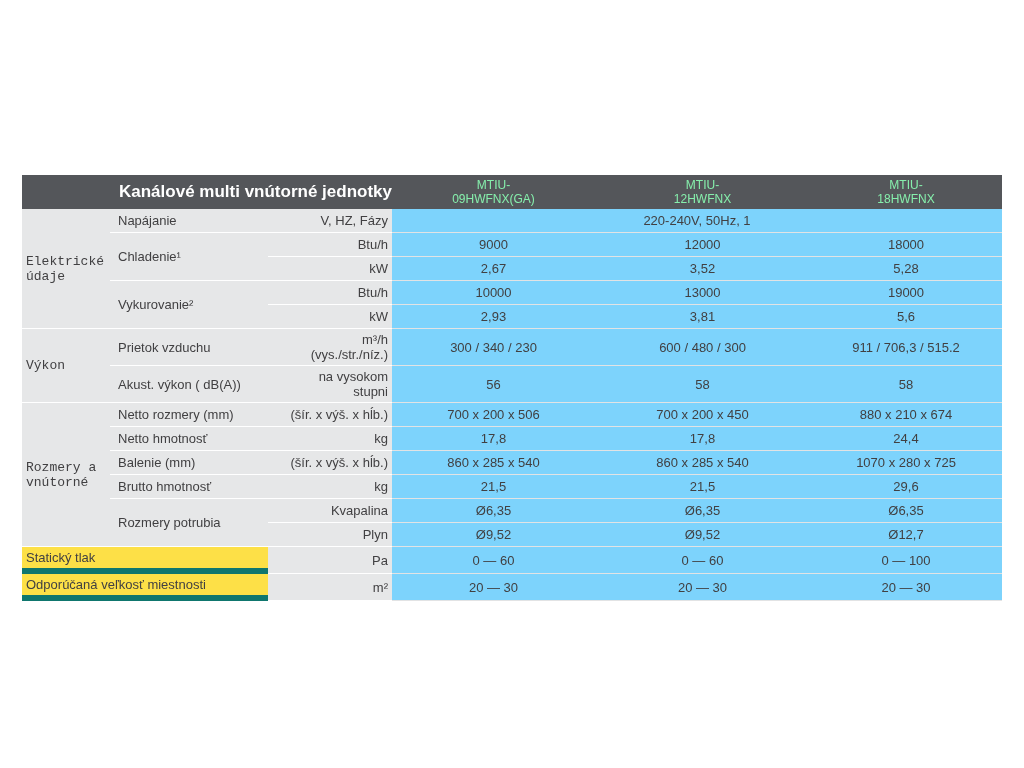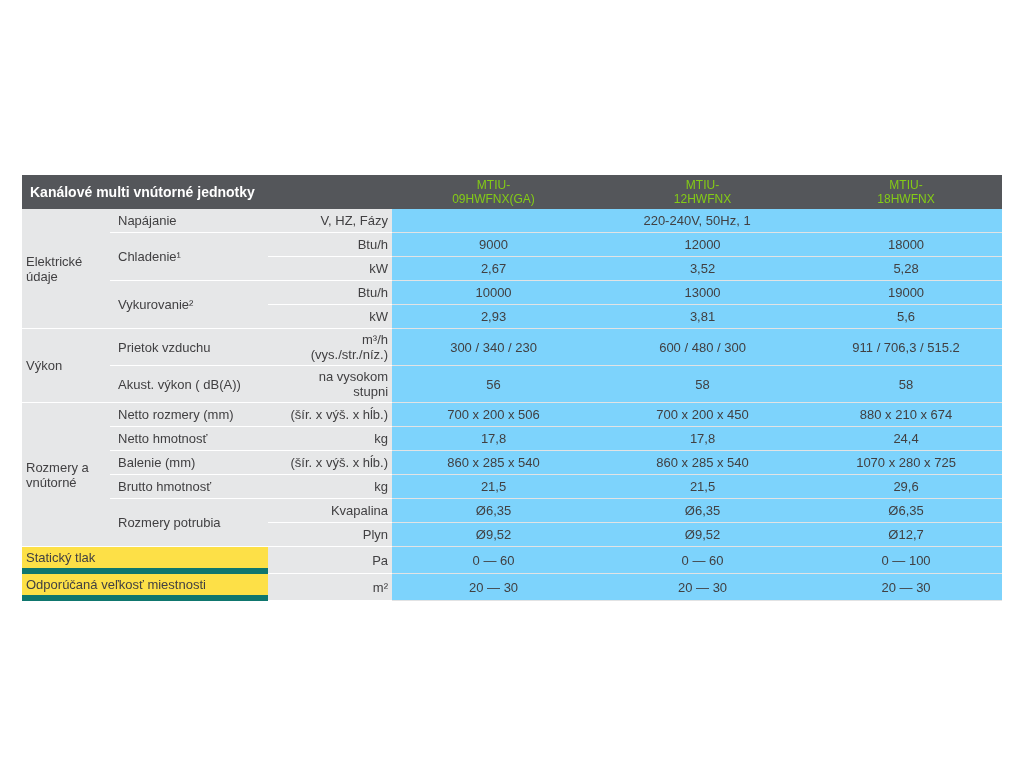--- a/index.html
+++ b/index.html
@@ -26,39 +26,40 @@
     color: #414042;
   }
   th, td { vertical-align: middle; }
   thead th {
     background: #54565a;
     height: 33px;
   }
   .th-title {
     color: #ffffff;
     font-weight: bold;
-    text-align: left;
-    padding: 4px 8px;
-    font-size: 14px;
+    text-align: right;
+    padding: 4px 0;
+    font-size: 17px;
   }
   .th-model {
-    color: #84cc16;
+    color: #86efac;
     font-weight: normal;
     text-align: center;
     font-size: 12px;
     line-height: 14px;
     white-space: pre-line;
     padding: 3px 4px;
   }
   tbody td { height: 23px; line-height: 15px; }
   td.g {
     background: #e6e7e8;
     text-align: left;
     padding: 3px 4px;
     border-bottom: 1px solid #ffffff;
+    font-family: Liberation Mono, monospace;
   }
   td.gp {
     background: #fde047;
     text-align: left;
     padding: 3px 4px;
     border-bottom: 6px solid #0f766e;
   }
   td.p {
     background: #e6e7e8;
     text-align: left;

